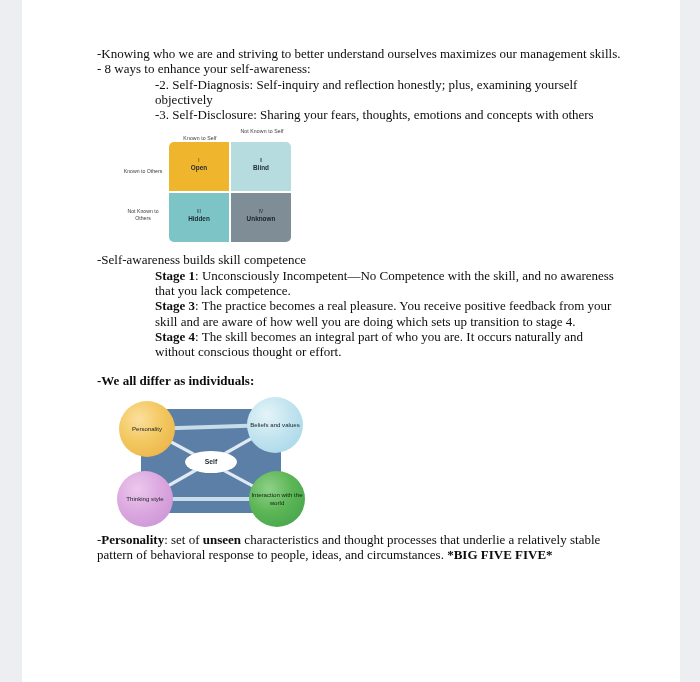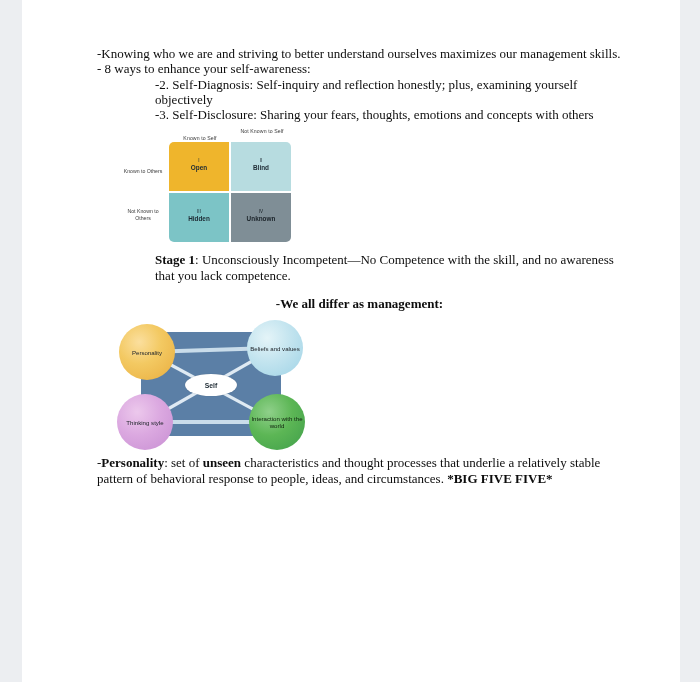--- a/index.html
+++ b/index.html
@@ -32,21 +32,21 @@
   .para {
     font-size: 13px;
     line-height: 15.3px;
     color: #0d0d0d;
     margin: 0;
     text-align: left;
   }
   .indent {
     padding-left: 58px;
   }
-  .bold { font-weight: bold; text-align: center; }
+  .bold { font-weight: bold; }
 
   
   .johari {
     position: relative;
     width: 160px;
     height: 118px;
     margin: 6px 0 6px 24px;
     font-family: "Liberation Sans", "DejaVu Sans", sans-serif;
   }
   .j-colhead {
@@ -183,24 +183,27 @@
           <span class="num">III</span>
           <span class="nm">Hidden</span>
         </div>
         <div class="j-cell j-unknown">
           <span class="num">IV</span>
           <span class="nm">Unknown</span>
         </div>
       </div>
     </div>
 
+    <p class="para">-Self-awareness builds skill competence</p>
 
     <p class="para indent"><span class="bold">Stage 1</span><span>: Unconsciously Incompetent—No Competence with the skill, and no awareness that you lack competence.</span></p>
-
-    <p class="para bold" style="margin-top:13px;">-We all differ as management:</p>
+    <p class="para indent"><span class="bold">Stage 3</span><span>: The practice becomes a real pleasure.  You receive positive feedback from your skill and are aware of how well you are doing which sets up transition to stage 4.</span></p>
+    <p class="para indent"><span class="bold">Stage 4</span><span>: The skill becomes an integral part of who you are.  It occurs naturally and without conscious thought or effort.</span></p>
+
+    <p class="para bold" style="margin-top:13px;">-We all differ as individuals:</p>
 
     <div class="indiv">
       <svg width="196" height="132">
         <rect x="26" y="14" width="140" height="104" fill="#5b7fa6"></rect>
         <line x1="32" y1="34" x2="160" y2="30" stroke="#c9dcea" stroke-width="4"></line>
         <line x1="30" y1="104" x2="162" y2="104" stroke="#c9dcea" stroke-width="4"></line>
         <line x1="32" y1="34" x2="162" y2="104" stroke="#dfeaf3" stroke-width="3.2"></line>
         <line x1="160" y1="30" x2="30" y2="104" stroke="#dfeaf3" stroke-width="3.2"></line>
       </svg>
 

